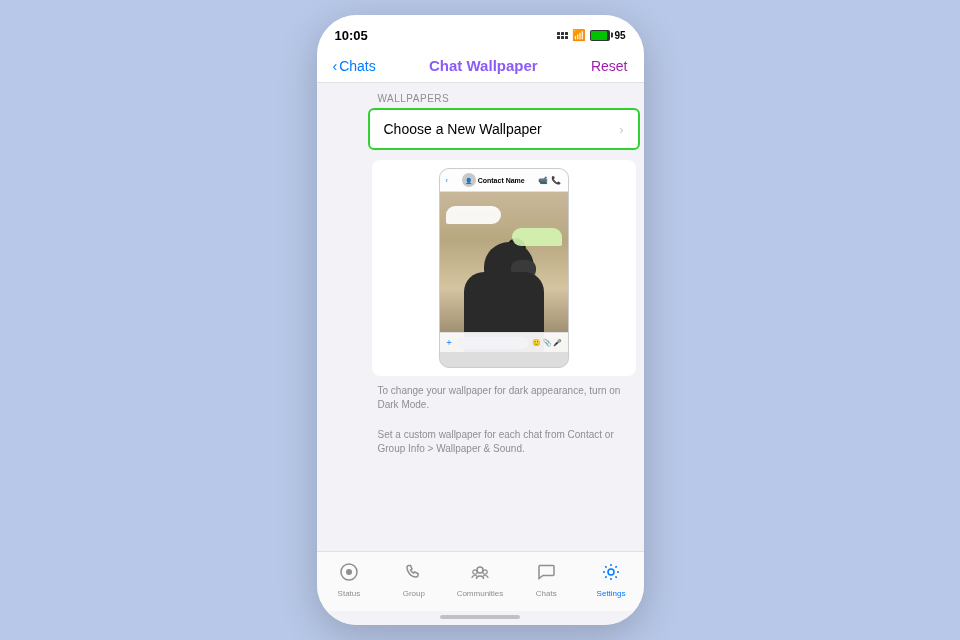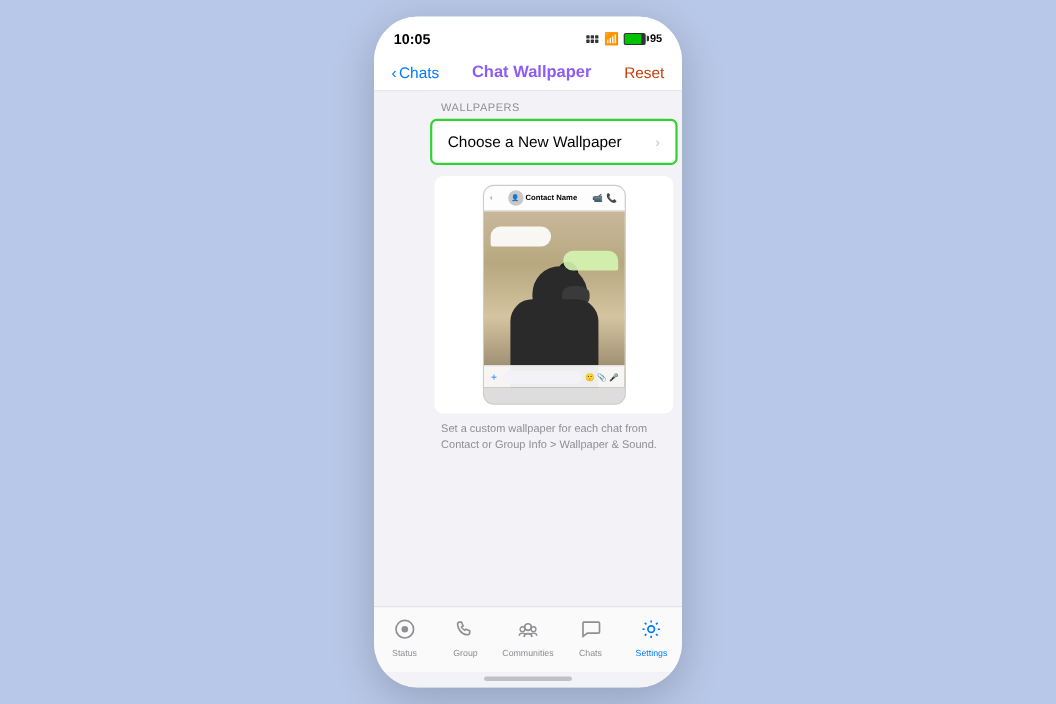--- a/index.html
+++ b/index.html
@@ -6,21 +6,21 @@
     body {
       width: 960px;
       height: 640px;
       background: #b8c8e8;
       display: flex;
       align-items: center;
       justify-content: center;
       font-family: -apple-system, BlinkMacSystemFont, 'Helvetica Neue', sans-serif;
     }
     .phone-frame {
-      width: 280px;
+      width: 327px;
       height: 610px;
       background: #f2f2f7;
       border-radius: 40px;
       overflow: hidden;
       box-shadow: 0 10px 40px rgba(0,0,0,0.2);
       display: flex;
       flex-direction: column;
       position: relative;
     }
     
@@ -79,21 +79,21 @@
       align-items: center;
       gap: 2px;
       cursor: pointer;
     }
     .nav-title {
       font-size: 15px;
       font-weight: 600;
       color: #8b5cf6;
     }
     .nav-reset {
-      color: #c2410c;
+      color: #a21caf;
       font-size: 14px;
       cursor: pointer;
     }
     
     .content {
       flex: 1;
       overflow-y: auto;
       background: #f2f2f7;
       margin-left: 47px;
     }
@@ -402,20 +402,21 @@
             <div class="preview-icons-bottom">
               <span>🙂</span>
               <span>📎</span>
               <span>🎤</span>
             </div>
           </div>
         </div>
       </div>
     </div>
 
+    <div class="desc-text">To change your wallpaper for dark appearance, turn on Dark Mode.</div>
     <div class="desc-text">Set a custom wallpaper for each chat from Contact or Group Info &gt; Wallpaper &amp; Sound.</div>
   </div>
 
   <div class="tab-bar">
     <div class="tab-item">
       <span class="tab-icon">
         <svg width="20" height="20" viewBox="0 0 20 20" fill="none">
           <circle cx="10" cy="10" r="8" stroke="#8e8e93" stroke-width="1.5" fill="none"></circle>
           <circle cx="10" cy="10" r="3" fill="#8e8e93"></circle>
         </svg>

